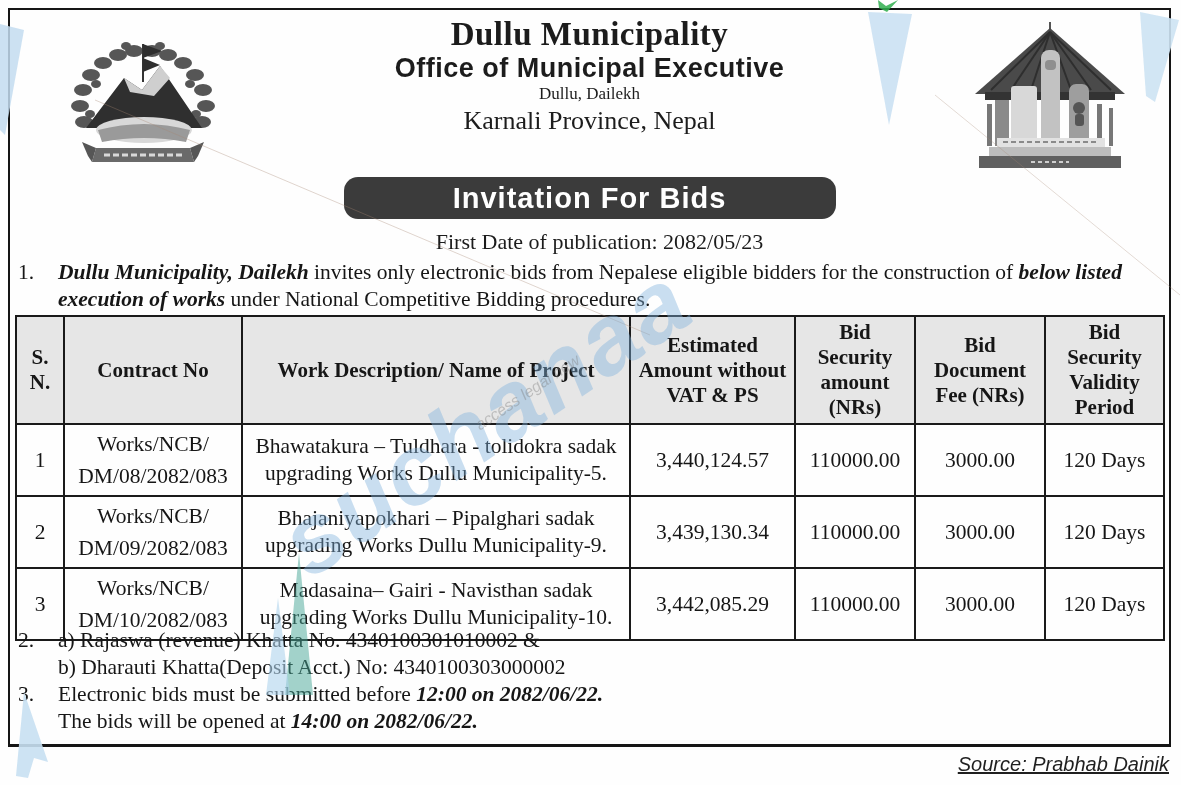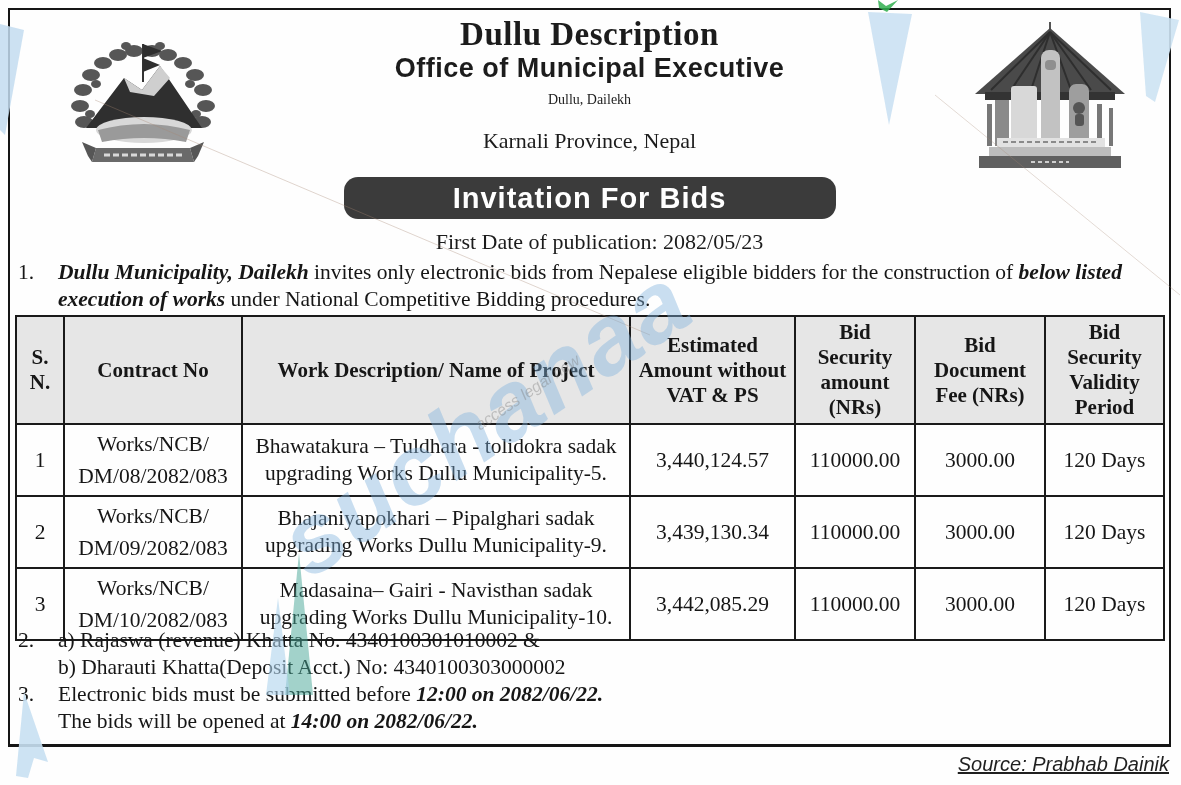--- a/index.html
+++ b/index.html
@@ -24,22 +24,22 @@
     text-align: center; color: #1c1c1c;
   }
   .title-muni {
     font-family: "Liberation Serif", serif;
     font-size: 33px; font-weight: bold; letter-spacing: .5px;
   }
   .title-office {
     font-family: "Liberation Sans", sans-serif;
     font-size: 27px; font-weight: bold; letter-spacing: .5px;
   }
-  .addr { font-size: 14px; margin-top: 8px; }
-  .addr2 { font-size: 22px; margin-top: 20px; }
+  .addr { font-size: 17px; margin-top: 0; }
+  .addr2 { font-size: 26px; margin-top: 2px; }
   .logo { position: absolute; }
   .logo-left { left: 48px; top: 20px; }
   .logo-right { right: 40px; top: 10px; }
   
   .banner {
     position: absolute; left: 50%; top: 167px;
     transform: translateX(-50%);
     width: 492px; height: 42px;
     background: #3b3b3b; border-radius: 14px;
     color: #ffffff; text-align: center; line-height: 42px;
@@ -174,21 +174,21 @@
           <ellipse cx="86" cy="100" rx="48" ry="13" fill="#d8d8d8"></ellipse>
           <path d="M40,100 Q86,88 132,100 L128,112 Q86,104 44,112 Z" fill="#9a9a9a"></path>
           <path d="M38,118 L132,118 L136,132 L34,132 Z" fill="#6a6a6a"></path>
           <polygon points="38,118 24,112 30,126 34,132" fill="#565656"></polygon>
           <polygon points="132,118 146,112 140,126 136,132" fill="#565656"></polygon>
           <line x1="46" y1="125" x2="124" y2="125" stroke="#d9d9d9" stroke-width="3" stroke-dasharray="6 3"></line>
         </svg>
       </div>
 
       <div class="head-center">
-        <div class="title-muni">Dullu Description</div>
+        <div class="title-muni">Dullu Municipality</div>
         <div class="title-office">Office of Municipal Executive</div>
         <div class="addr">Dullu, Dailekh</div>
         <div class="addr2">Karnali Province, Nepal</div>
       </div>
 
       <div class="logo logo-right">
         <svg width="158" height="150" viewBox="0 0 158 150">
           <line x1="79" y1="2" x2="79" y2="10" stroke="#555" stroke-width="2"></line>
           <polygon points="79,8 154,74 4,74" fill="#4a4a4a"></polygon>
           <g stroke="#2e2e2e" stroke-width="2">

